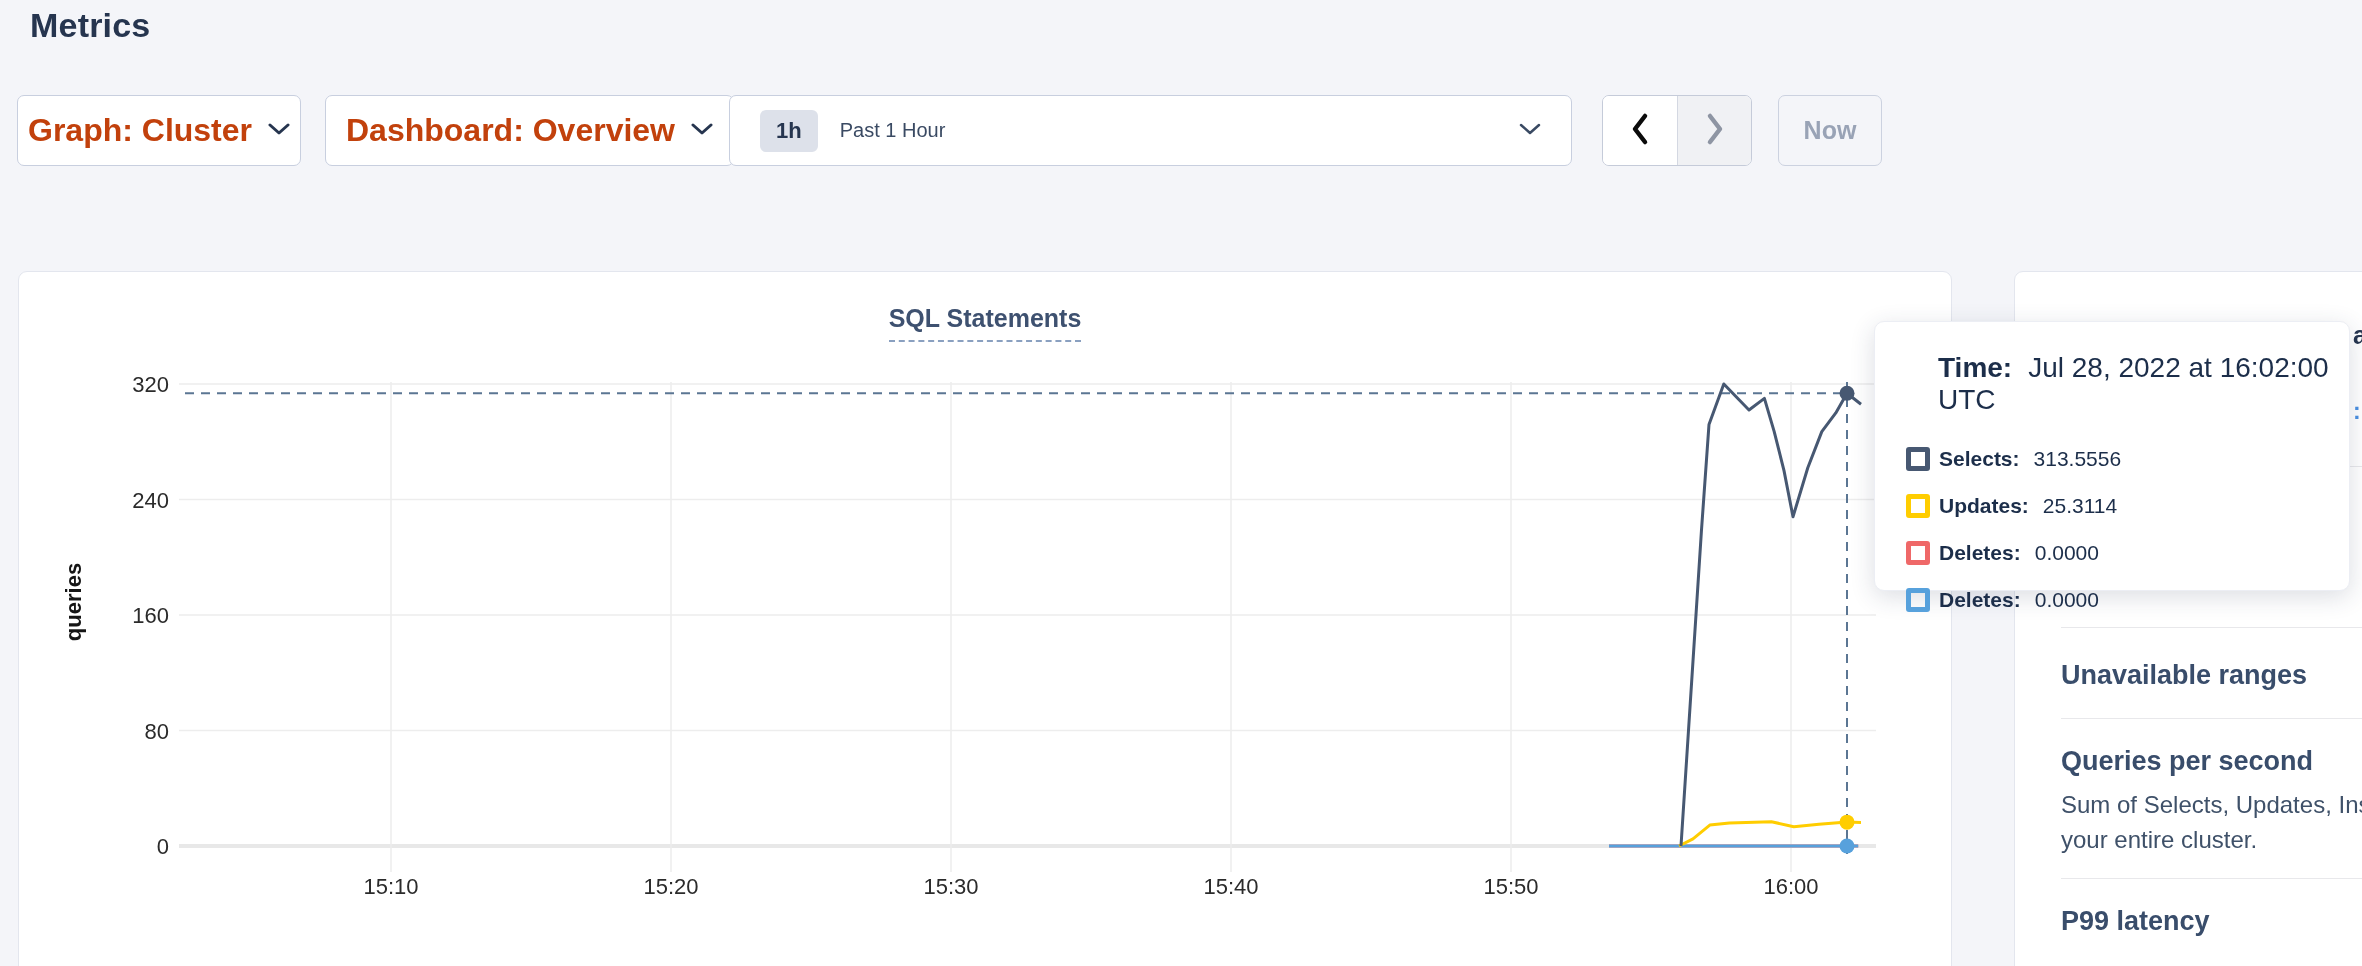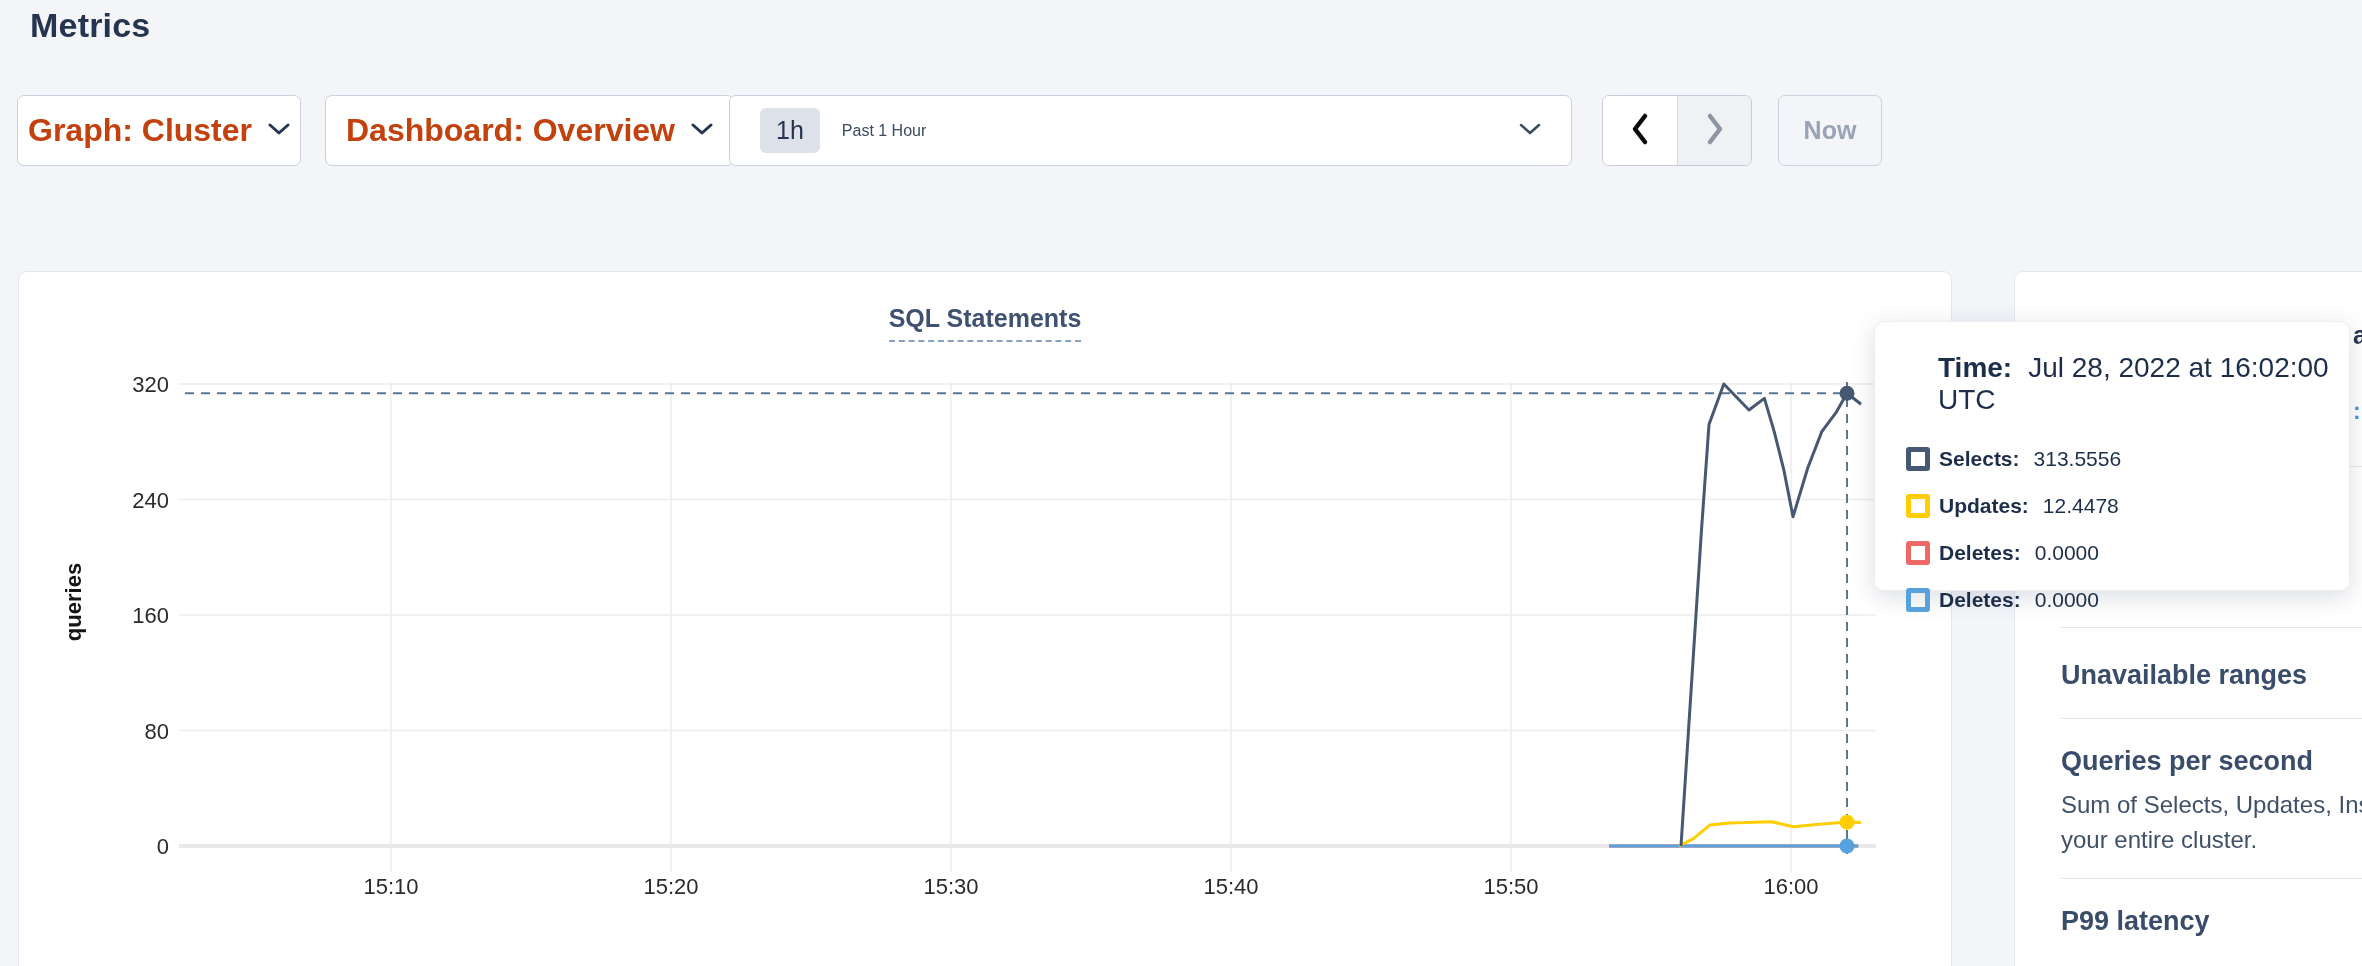--- a/index.html
+++ b/index.html
@@ -8,22 +8,22 @@
   .screen { position:relative; width:2362px; height:966px; overflow:hidden; background:#f4f5f9; }
 
   .page-title { position:absolute; left:30px; top:6px; font-size:34px; font-weight:600; color:#26354f; letter-spacing:.2px; }
 
   
   .ctl { position:absolute; top:95px; height:71px; background:#fff; border:1.5px solid #c8cfdf; border-radius:7px; display:flex; align-items:center; justify-content:center; gap:16px; cursor:pointer; }
   .ctl-label { font-size:32px; font-weight:700; color:#c2410c;text-align:center; }
   .dd-graph { left:17px; width:284px; }
   .dd-dashboard { left:325px; width:409px; }
   .timepicker { left:729px; width:843px; justify-content:flex-start; padding:0 30px; gap:22px; }
-  .badge-1h { background:#dde1ea; border-radius:6px; padding:8px 16px; font-size:25px; font-weight:400; color:#26354f; }
-  .tp-label { font-size:16px; font-weight:400; color:#3a4a63;text-align:center; }
+  .badge-1h { background:#dde1ea; border-radius:6px; padding:8px 16px; font-size:22px; font-weight:700; color:#26354f; }
+  .tp-label { font-size:20px; font-weight:400; color:#3a4a63;text-align:center; }
   .tp-chevron { margin-left:auto; }
   .arrow-group { position:absolute; left:1602px; top:95px; width:150px; height:71px; border:1.5px solid #c5cbd9; border-radius:7px; display:flex; overflow:hidden; background:#fff; }
   .arrow-btn { width:50%; display:flex; align-items:center; justify-content:center; cursor:pointer; background:#fff; border:none; }
   .arrow-btn.disabled { background:#f0f1f4; border-left:1.5px solid #d4d8e2; cursor:default; }
   .now-btn { position:absolute; left:1778px; top:95px; width:104px; height:71px; border:1.5px solid #ccd2e0; border-radius:7px; background:transparent; font-family:inherit; font-size:25px; font-weight:700; color:#99a3b6; display:flex; align-items:center; justify-content:center; }
 
   
   .chart-card { position:absolute; left:18px; top:271px; width:1934px; height:814px; background:#fff; border:1px solid #e3e6ee; border-radius:9px; }
   .sidebar-card { position:absolute; left:2014px; top:271px; width:700px; height:760px; background:#fff; border:1px solid #e3e6ee; border-radius:9px; }
 
@@ -161,21 +161,21 @@
       <b>Time:</b><span>Jul 28, 2022 at 16:02:00 UTC</span>
     </div>
     <div class="tt-row">
       <span class="tt-square" style="border-color: rgb(71, 88, 114);"></span>
       <span class="tt-label">Selects:</span>
       <span class="tt-value">313.5556</span>
     </div>
     <div class="tt-row">
       <span class="tt-square" style="border-color: rgb(255, 205, 0);"></span>
       <span class="tt-label">Updates:</span>
-      <span class="tt-value">12.4478</span>
+      <span class="tt-value">25.3114</span>
     </div>
     <div class="tt-row">
       <span class="tt-square" style="border-color: rgb(239, 104, 104);"></span>
       <span class="tt-label">Deletes:</span>
       <span class="tt-value">0.0000</span>
     </div>
     <div class="tt-row">
       <span class="tt-square" style="border-color: rgb(87, 161, 220);"></span>
       <span class="tt-label">Deletes:</span>
       <span class="tt-value">0.0000</span>

